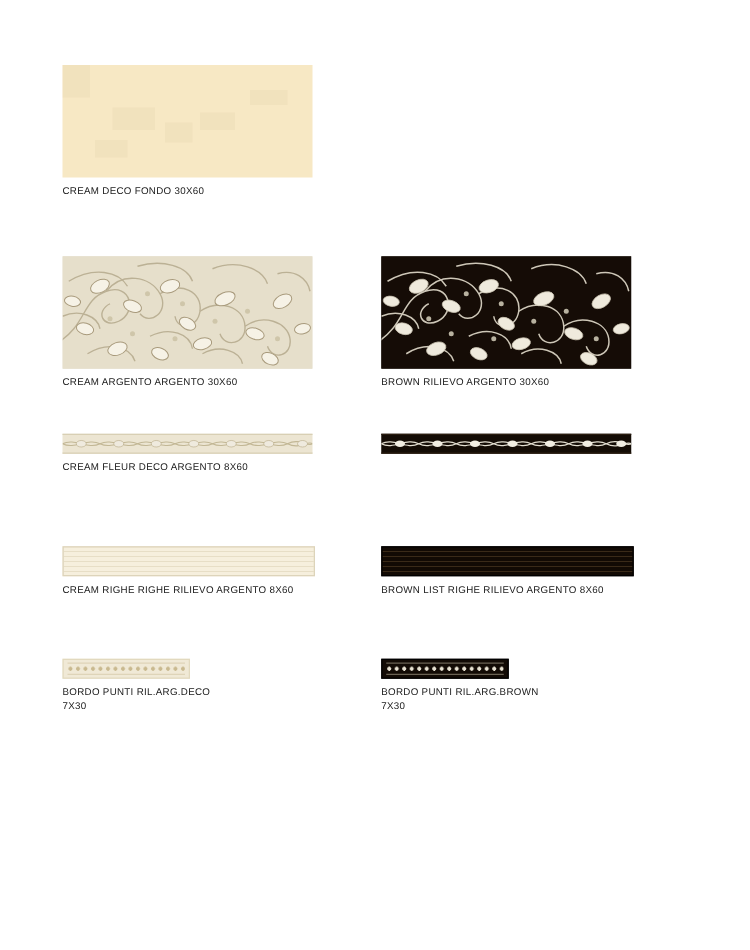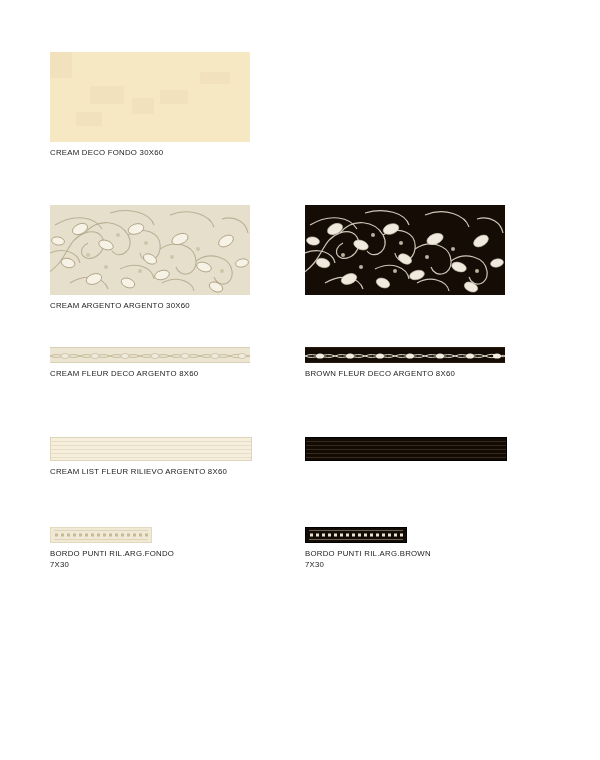--- a/index.html
+++ b/index.html
@@ -284,20 +284,21 @@
                 <circle cx="96" cy="38" r="2"></circle>
                   <circle cx="122" cy="52" r="2"></circle>
                 <circle cx="148" cy="44" r="2"></circle>
                   <circle cx="172" cy="66" r="2"></circle>
                 <circle cx="56" cy="62" r="2"></circle>
                   <circle cx="90" cy="66" r="2"></circle>
               </g>
             </svg>
           </div>
         </div>
+        <div class="caption">BROWN RILIEVO ARGENTO 30X60</div>
       </div>
     </div>
 
     <div class="row-gap-2"></div>
 
     <div class="row">
       <div class="cell">
         <div class="swatch-wrap">
           <div class="swatch tile-fleur cream-fleur">
             <svg width="200" height="12" viewBox="0 0 200 12" preserveAspectRatio="none">
@@ -332,52 +333,52 @@
                 <ellipse cx="45" cy="6" rx="4" ry="2.6"></ellipse>
                 <ellipse cx="75" cy="6" rx="4" ry="2.6"></ellipse>
                 <ellipse cx="105" cy="6" rx="4" ry="2.6"></ellipse>
                 <ellipse cx="135" cy="6" rx="4" ry="2.6"></ellipse>
                 <ellipse cx="165" cy="6" rx="4" ry="2.6"></ellipse>
                 <ellipse cx="192" cy="6" rx="4" ry="2.6"></ellipse>
               </g>
             </svg>
           </div>
         </div>
-        <div class="caption">BROWN FLEUR DECO ARGENTO 8X60</div>
       </div>
     </div>
 
     <div class="row-gap-3"></div>
 
     <div class="row">
       <div class="cell">
         <div class="swatch-wrap">
           <div class="swatch tile-righe cream-righe"></div>
         </div>
-        <div class="caption">CREAM LIST FLEUR RILIEVO ARGENTO  8X60</div>
+        <div class="caption">CREAM RIGHE RIGHE RILIEVO ARGENTO  8X60</div>
       </div>
       <div class="cell">
         <div class="swatch-wrap">
           <div class="swatch tile-righe brown-righe"></div>
         </div>
+        <div class="caption">BROWN LIST RIGHE RILIEVO ARGENTO  8X60</div>
       </div>
     </div>
 
     <div class="row-gap-4"></div>
 
     <div class="row">
       <div class="cell">
         <div class="swatch-wrap">
           <div class="swatch tile-bordo cream-bordo">
             <div class="bordo-line" style="top:2px;background:#ded4b8;"></div>
             <div class="dots dots-cream"></div>
             <div class="bordo-line" style="bottom:2px;background:#ded4b8;"></div>
           </div>
         </div>
-        <div class="caption">BORDO PUNTI RIL.ARG.FONDO
+        <div class="caption">BORDO PUNTI RIL.ARG.DECO
 7X30</div>
       </div>
       <div class="cell">
         <div class="swatch-wrap">
           <div class="swatch tile-bordo brown-bordo">
             <div class="bordo-line" style="top:2px;background:#6b6354;"></div>
             <div class="dots dots-brown"></div>
             <div class="bordo-line" style="bottom:2px;background:#6b6354;"></div>
           </div>
         </div>

